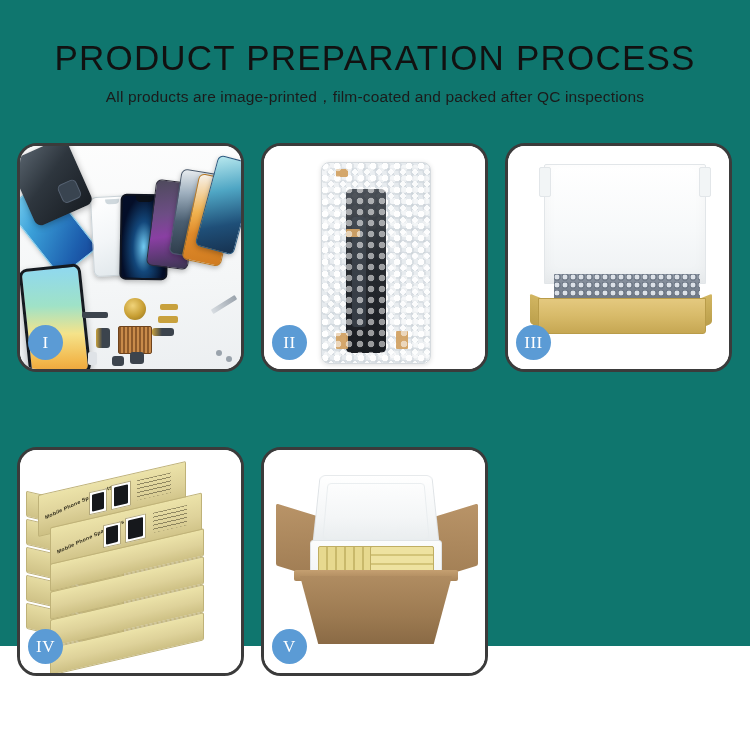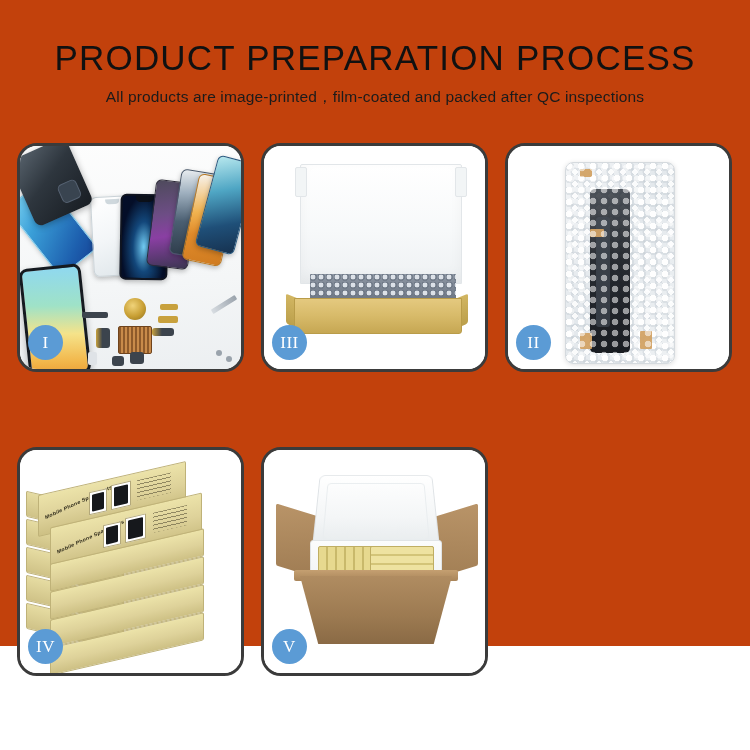--- a/index.html
+++ b/index.html
@@ -13,21 +13,21 @@
     height: 750px;
     overflow: hidden;
     font-family: "Liberation Sans", sans-serif;
     -webkit-font-smoothing: antialiased;
   }
 
   #page {
     position: relative;
     width: 750px;
     height: 646px;
-    background: #c2410c;
+    background: #0f766e;
   }
 
   
   .header {
     position: absolute;
     left: 0;
     top: 38px;
     width: 750px;
     text-align: center;
   }
@@ -466,42 +466,42 @@
         <div class="part" style="left:110px;top:206px;width:14px;height:12px;border-radius:3px;"></div>
         <div class="part" style="left:68px;top:206px;width:9px;height:13px;border-radius:2px;background:#dfe3e7;"></div>
         <div class="part tool" style="left:190px;top:156px;width:28px;height:5px;transform:rotate(-32deg);"></div>
         <div class="part" style="left:196px;top:204px;width:6px;height:6px;border-radius:50%;background:#9aa3ac;"></div>
         <div class="part" style="left:206px;top:210px;width:6px;height:6px;border-radius:50%;background:#9aa3ac;"></div>
       </div>
       <div class="badge">I</div>
     </div>
 
     <div class="panel">
-      <div class="panel-photo p3">
-        <div class="box3-lid"></div>
-        <div class="box3-bubblefill"></div>
-        <div class="box3-left"></div>
-        <div class="box3-right"></div>
-        <div class="box3-front"></div>
-      </div>
-      <div class="badge">III</div>
-    </div>
-
-    <div class="panel">
       <div class="panel-photo p2">
         <div class="bubble-bag">
           <div class="bag-inner-lcd"></div>
           <div class="bag-tape" style="left:14px;top:6px;width:12px;height:8px;"></div>
           <div class="bag-tape" style="left:24px;top:66px;width:14px;height:8px;"></div>
           <div class="bag-tape" style="left:14px;top:170px;width:12px;height:16px;"></div>
           <div class="bag-tape" style="left:74px;top:168px;width:12px;height:18px;"></div>
           <div class="bubble-overlay"></div>
         </div>
       </div>
       <div class="badge">II</div>
+    </div>
+
+    <div class="panel">
+      <div class="panel-photo p3">
+        <div class="box3-lid"></div>
+        <div class="box3-bubblefill"></div>
+        <div class="box3-left"></div>
+        <div class="box3-right"></div>
+        <div class="box3-front"></div>
+      </div>
+      <div class="badge">III</div>
     </div>
 
     <div class="panel">
       <div class="panel-photo p4">
 
         <div class="stackbox edge" style="left:6px;top:52px;width:96px;height:24px;transform:skewY(13deg);"></div>
         <div class="stackbox edge" style="left:6px;top:80px;width:96px;height:24px;transform:skewY(13deg);"></div>
         <div class="stackbox edge" style="left:6px;top:108px;width:96px;height:24px;transform:skewY(13deg);"></div>
         <div class="stackbox edge" style="left:6px;top:136px;width:96px;height:24px;transform:skewY(13deg);"></div>
         <div class="stackbox edge" style="left:6px;top:164px;width:96px;height:24px;transform:skewY(13deg);"></div>

